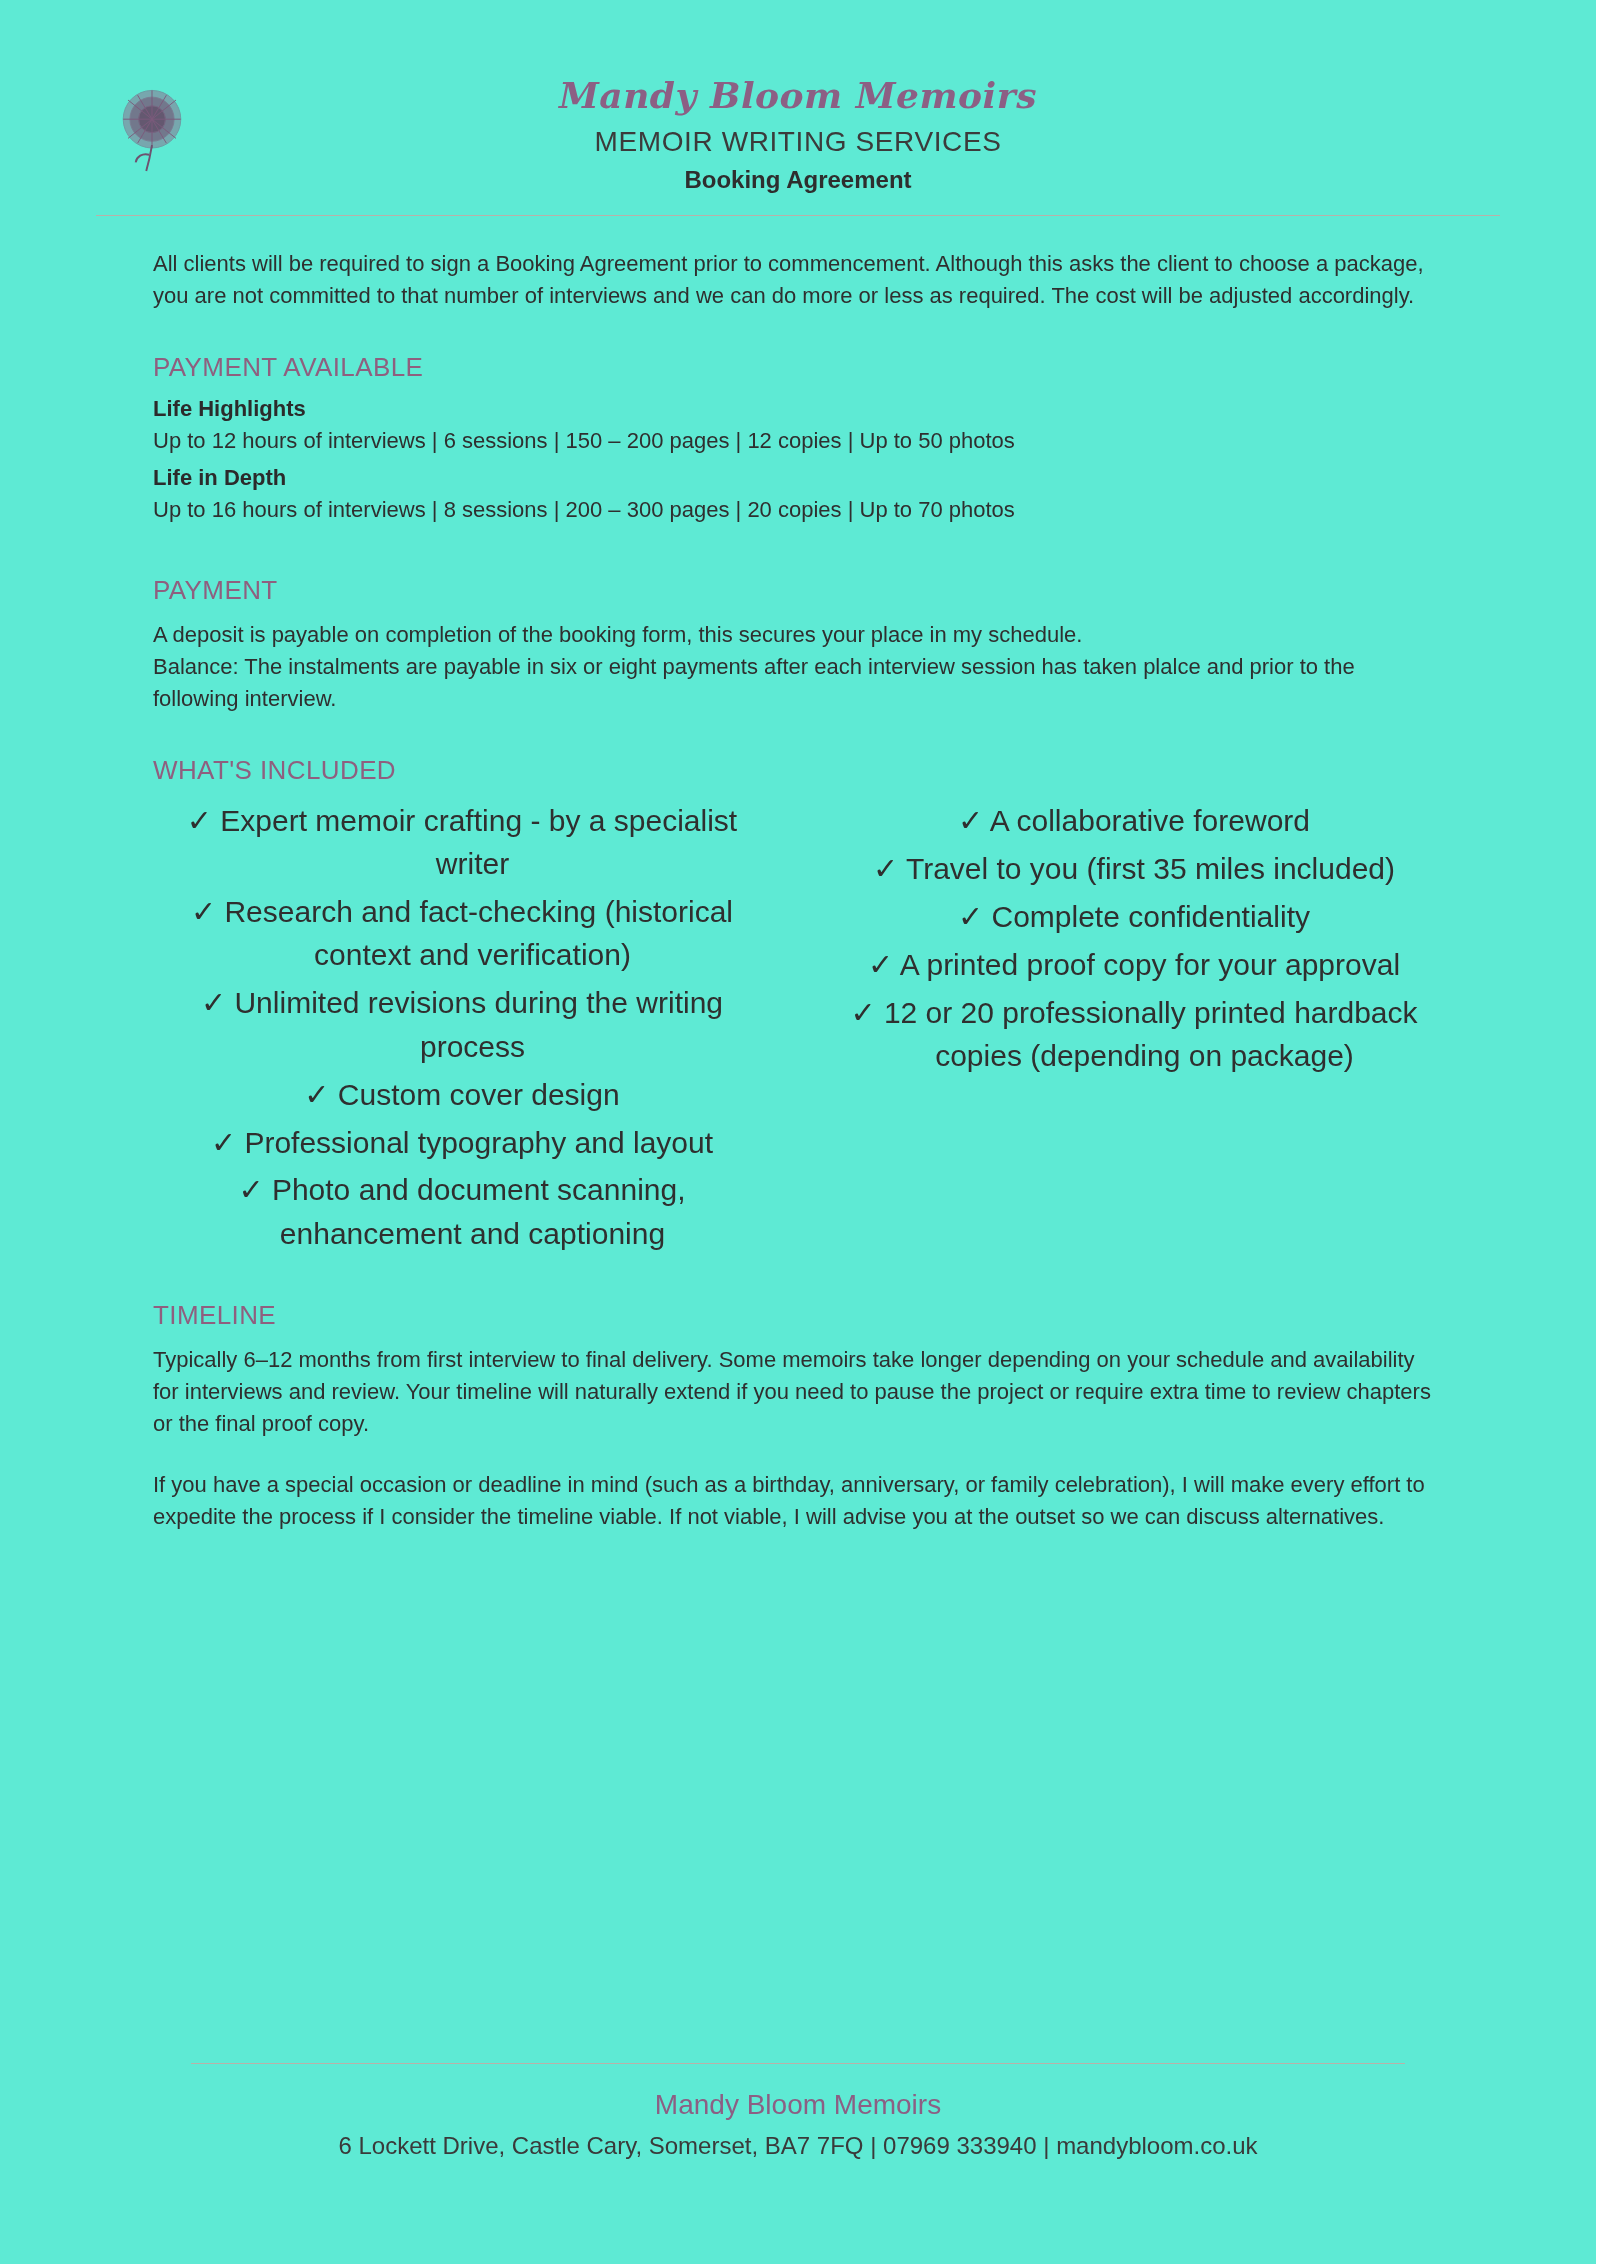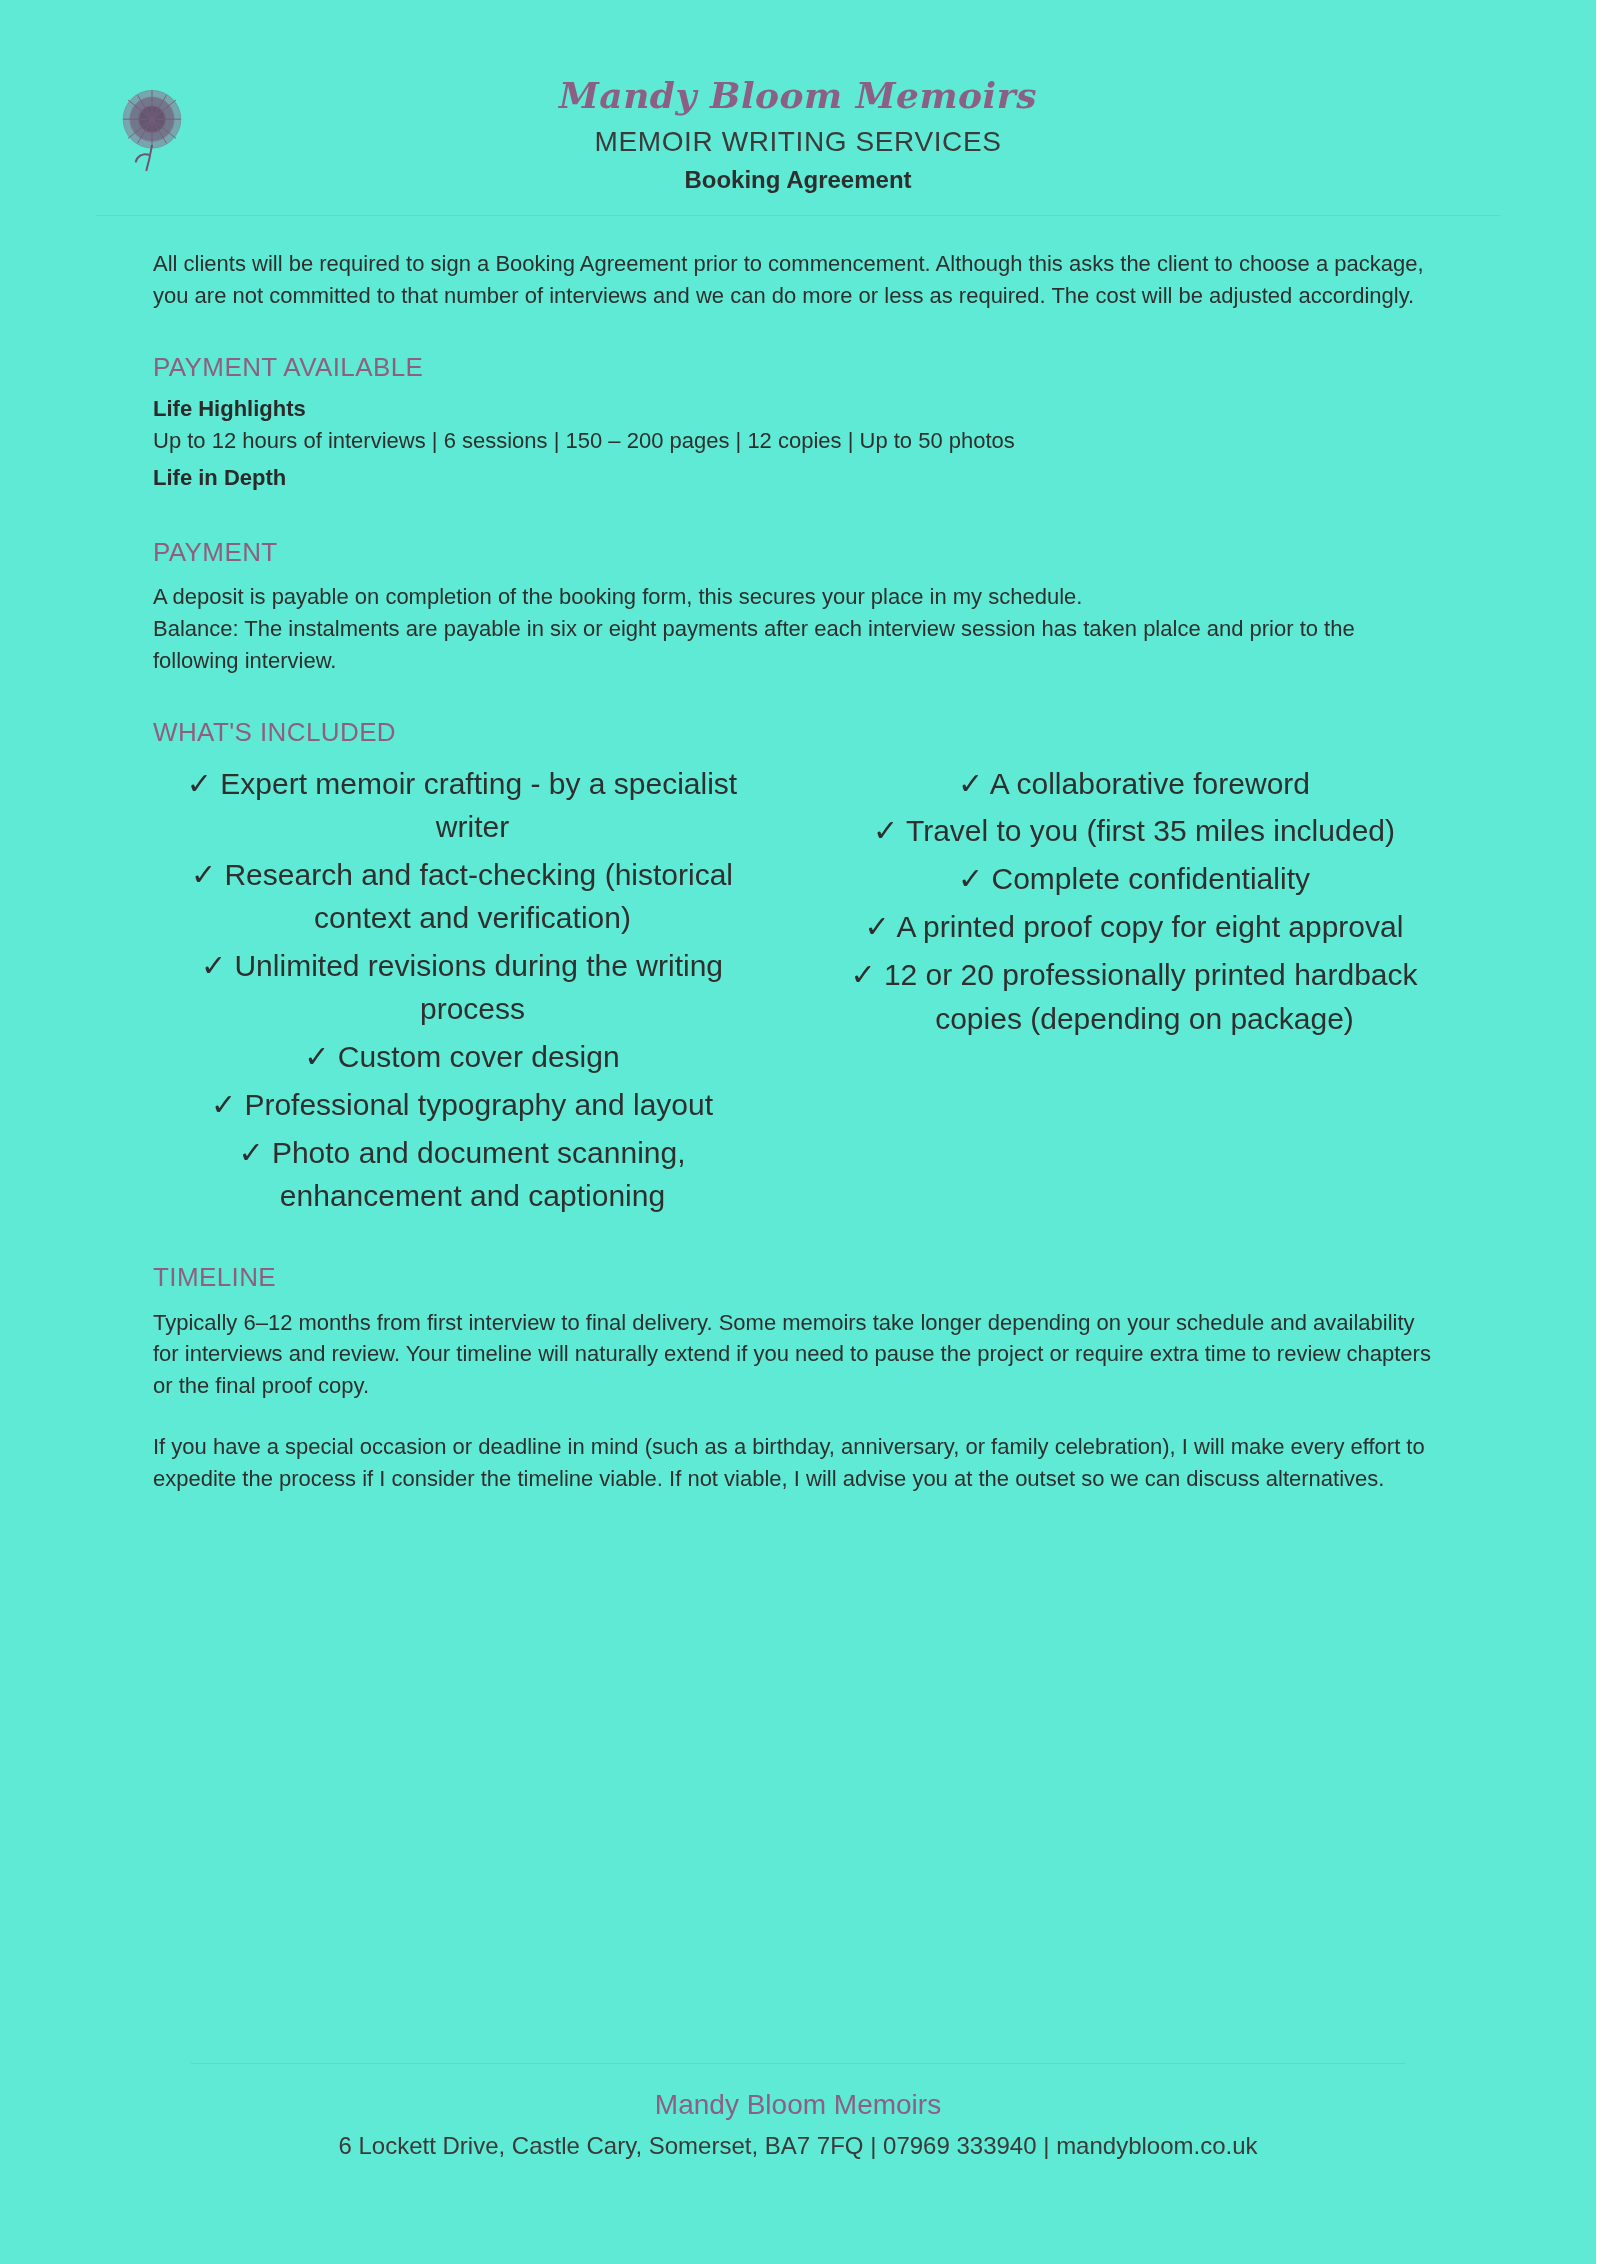--- a/index.html
+++ b/index.html
@@ -191,20 +191,21 @@
       <div class="body-block">
 
         <p class="para">All clients will be required to sign a Booking Agreement prior to commencement.  Although this asks the client to choose a package, you are not committed to that number of interviews and we can do more or less as required. The cost will be adjusted accordingly.</p>
 
         <div class="spacer-lg"></div>
 
         <h2 class="section">PAYMENT AVAILABLE</h2>
         <div class="pkg-name">Life Highlights</div>
         <div class="pkg-detail">Up to 12 hours of interviews | 6 sessions | 150 – 200 pages | 12 copies | Up to 50 photos</div>
         <div class="pkg-name">Life in Depth</div>
+        <div class="pkg-detail">Up to 16 hours of interviews | 8 sessions | 200 – 300 pages | 20 copies | Up to 70 photos</div>
 
         <div class="spacer-lg"></div>
 
         <h2 class="section">PAYMENT</h2>
         <p class="line">A deposit is payable on completion of the booking form, this secures your place in my schedule.</p>
         <p class="line">Balance: The instalments are payable in six or eight payments after each interview session has taken plalce and prior to the following interview.</p>
 
         <div class="spacer-lg"></div>
 
         <h2 class="section">WHAT'S INCLUDED</h2>
@@ -214,21 +215,21 @@
             <p class="inc-item">✓ Research and fact-checking (historical context and verification)</p>
             <p class="inc-item">✓ Unlimited revisions during the writing process</p>
             <p class="inc-item">✓ Custom cover design</p>
             <p class="inc-item">✓ Professional typography and layout</p>
             <p class="inc-item">✓ Photo and document scanning, enhancement and captioning</p>
           </div>
           <div class="col">
             <p class="inc-item">✓ A collaborative foreword</p>
             <p class="inc-item">✓ Travel to you (first 35 miles included)</p>
             <p class="inc-item">✓ Complete confidentiality</p>
-            <p class="inc-item">✓ A printed proof copy for eight approval</p>
+            <p class="inc-item">✓ A printed proof copy for your approval</p>
             <p class="inc-item">✓ 12 or 20 professionally printed hardback copies (depending on package)</p>
           </div>
         </div>
 
         <div class="spacer-lg"></div>
 
         <h2 class="section">TIMELINE</h2>
         <p class="para">Typically 6–12 months from first interview to final delivery. Some memoirs take longer depending on your schedule and availability for interviews and review.  Your timeline will naturally extend if you need to pause the project or require extra time to review chapters or the final proof copy.</p>
         <div class="spacer-md"></div>
         <p class="para">If you have a special occasion or deadline in mind (such as a birthday, anniversary, or family celebration), I will make every effort to expedite the process if I consider the timeline viable. If not viable, I will advise you at the outset so we can discuss alternatives.</p>

